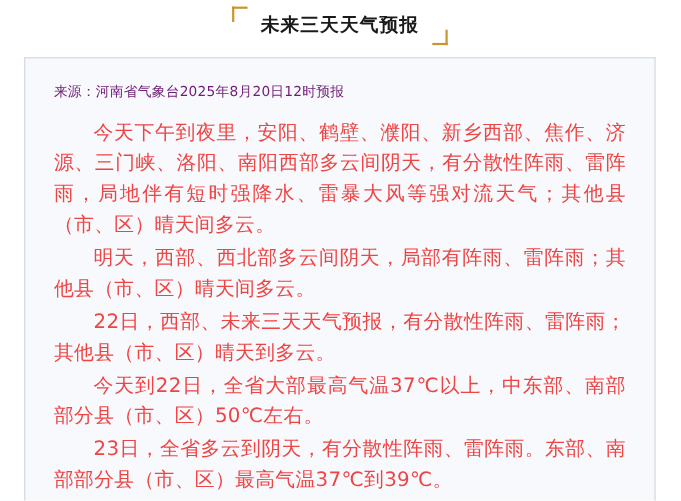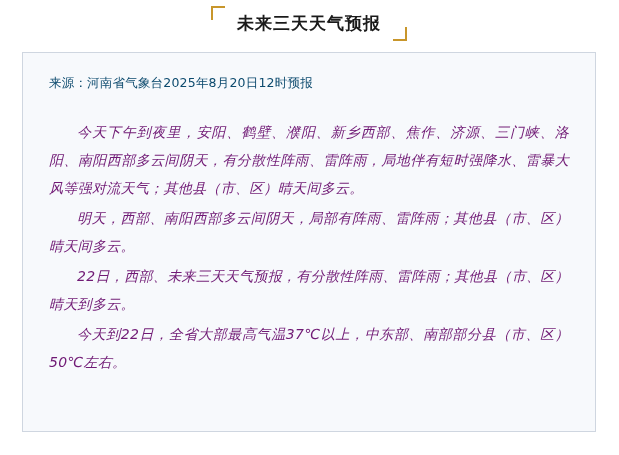--- a/index.html
+++ b/index.html
@@ -70,51 +70,51 @@
     position: relative;
     border: 1px solid #cfd6e0;
     background: #f7f9fc;
     box-sizing: border-box;
     padding: 20px 26px 22px 26px;
     min-height: 380px;
   }
 
   .source {
     font-size: 12.5px;
-    color: #0c4a6e;
-    margin: 0 0 25px 0;
+    color: #701a75;
+    margin: 0 0 14px 0;
     line-height: 20px;
     letter-spacing: 0.2px;
   }
 
   .para {
-    font-size: 14px;
-    color: #701a75;
+    font-size: 18px;
+    color: #ef4444;
     line-height: 28px;
     margin: 0 0 2px 0;
     text-indent: 2em;
     text-align: justify;
     letter-spacing: 0.3px;
-    font-style: italic;
   }
 </style>
 </head>
 <body>
 
 <div class="page">
 
   <div class="title-band">
     <div class="title-box">
       <div class="title-text">未来三天天气预报</div>
     </div>
   </div>
 
   <div class="card">
 
     <div class="source">来源：河南省气象台2025年8月20日12时预报</div>
 
     <p class="para">今天下午到夜里，安阳、鹤壁、濮阳、新乡西部、焦作、济源、三门峡、洛阳、南阳西部多云间阴天，有分散性阵雨、雷阵雨，局地伴有短时强降水、雷暴大风等强对流天气；其他县（市、区）晴天间多云。</p>
-    <p class="para">明天，西部、南阳西部多云间阴天，局部有阵雨、雷阵雨；其他县（市、区）晴天间多云。</p>
+    <p class="para">明天，西部、西北部多云间阴天，局部有阵雨、雷阵雨；其他县（市、区）晴天间多云。</p>
     <p class="para">22日，西部、未来三天天气预报，有分散性阵雨、雷阵雨；其他县（市、区）晴天到多云。</p>
     <p class="para">今天到22日，全省大部最高气温37℃以上，中东部、南部部分县（市、区）50℃左右。</p>
+    <p class="para">23日，全省多云到阴天，有分散性阵雨、雷阵雨。东部、南部部分县（市、区）最高气温37℃到39℃。</p>
 
   </div>
 </div>
 
 </body></html>

